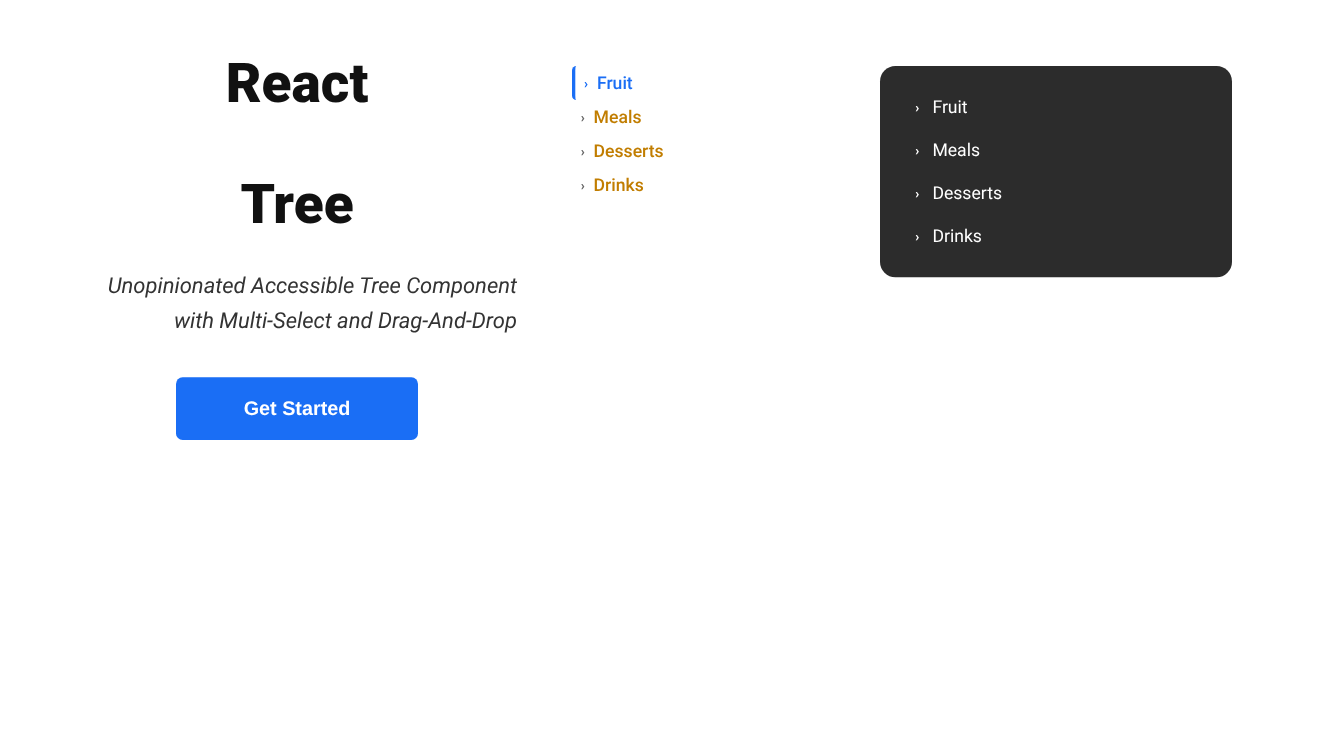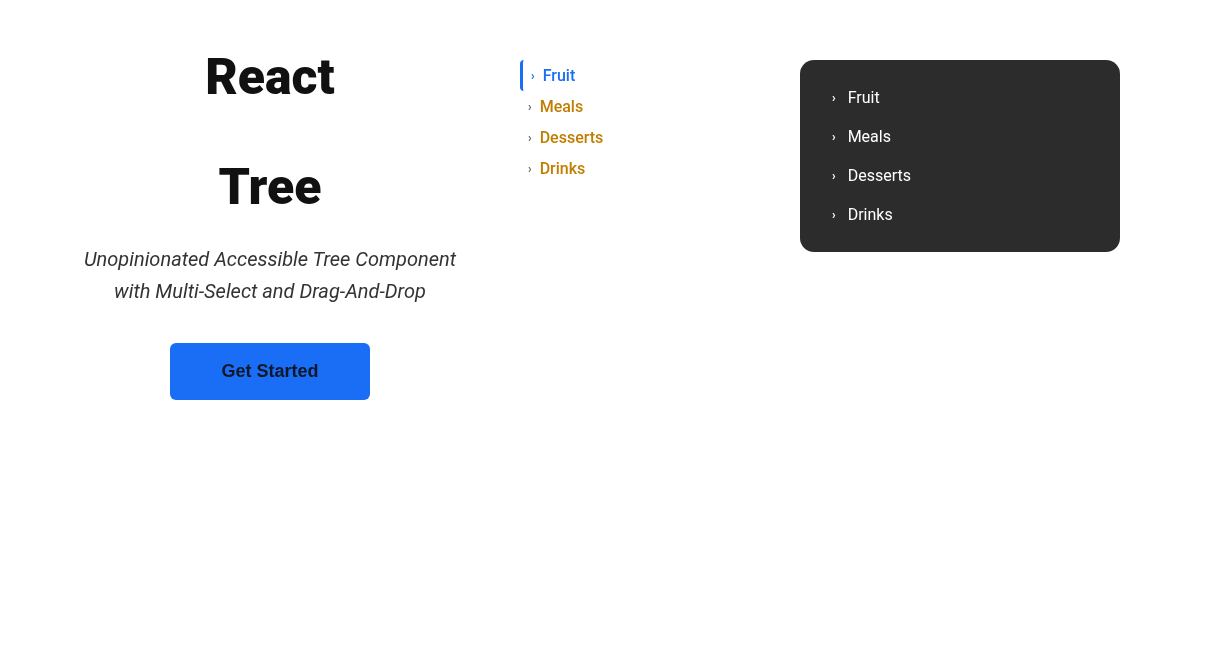--- a/index.html
+++ b/index.html
@@ -37,38 +37,38 @@
       line-height: 1.1;
       color: #111111;
       text-align: center;
       margin-bottom: 28px;
     }
 
     .subtitle {
       font-size: 20px;
       color: #333333;
       font-style: italic;
-      text-align: center;
+      text-align: right;
       line-height: 1.6;
       margin-bottom: 36px;
       padding: 0 10px;
     }
 
     .get-started-btn {
       display: block;
       margin: 0 auto;
       background: #1a6ef5;
-      color: #0f172a;
+      color: #ffffff;
       border: none;
       border-radius: 6px;
       padding: 18px 42px;
       font-size: 18px;
       font-weight: 700;
       cursor: pointer;
-      width: 200px;
+      width: 220px;
       text-align: center;
     }
 
     
     .middle-section {
       width: 280px;
       flex-shrink: 0;
       padding-top: 20px;
       padding-left: 40px;
     }

